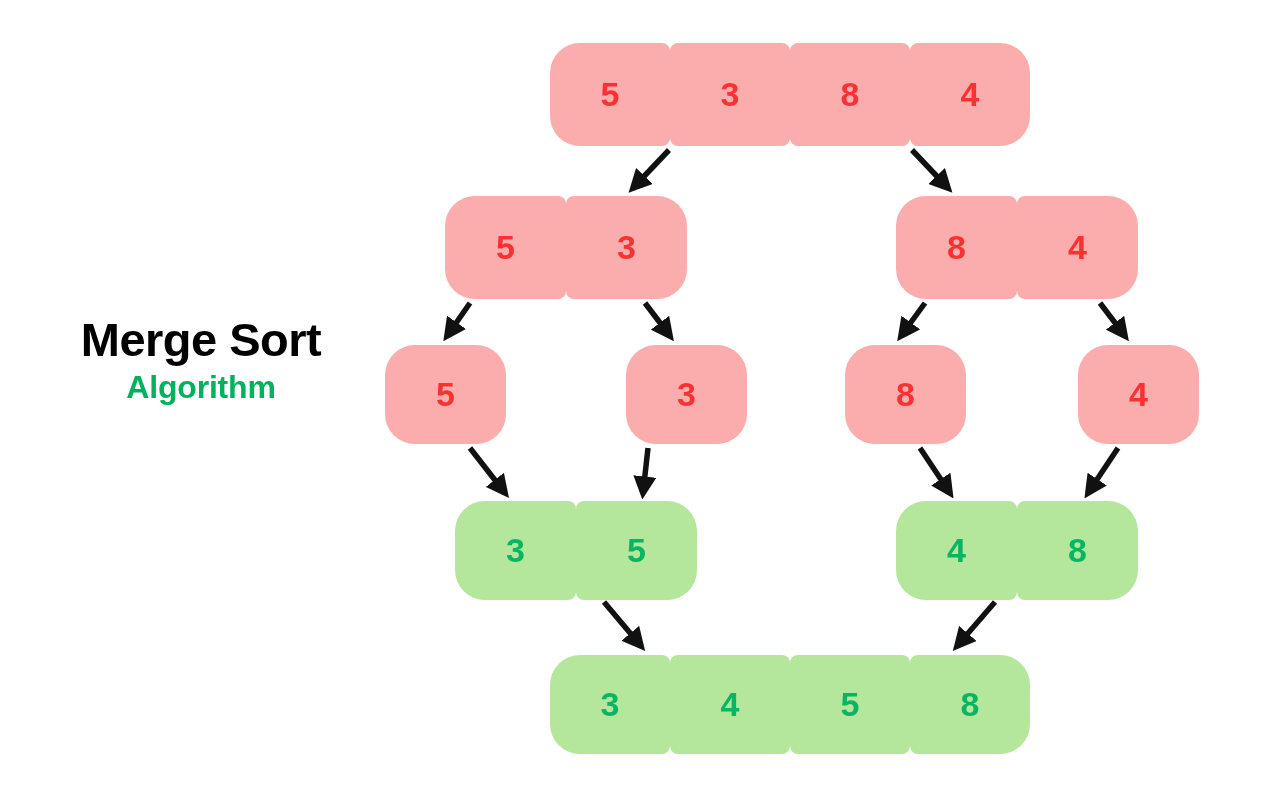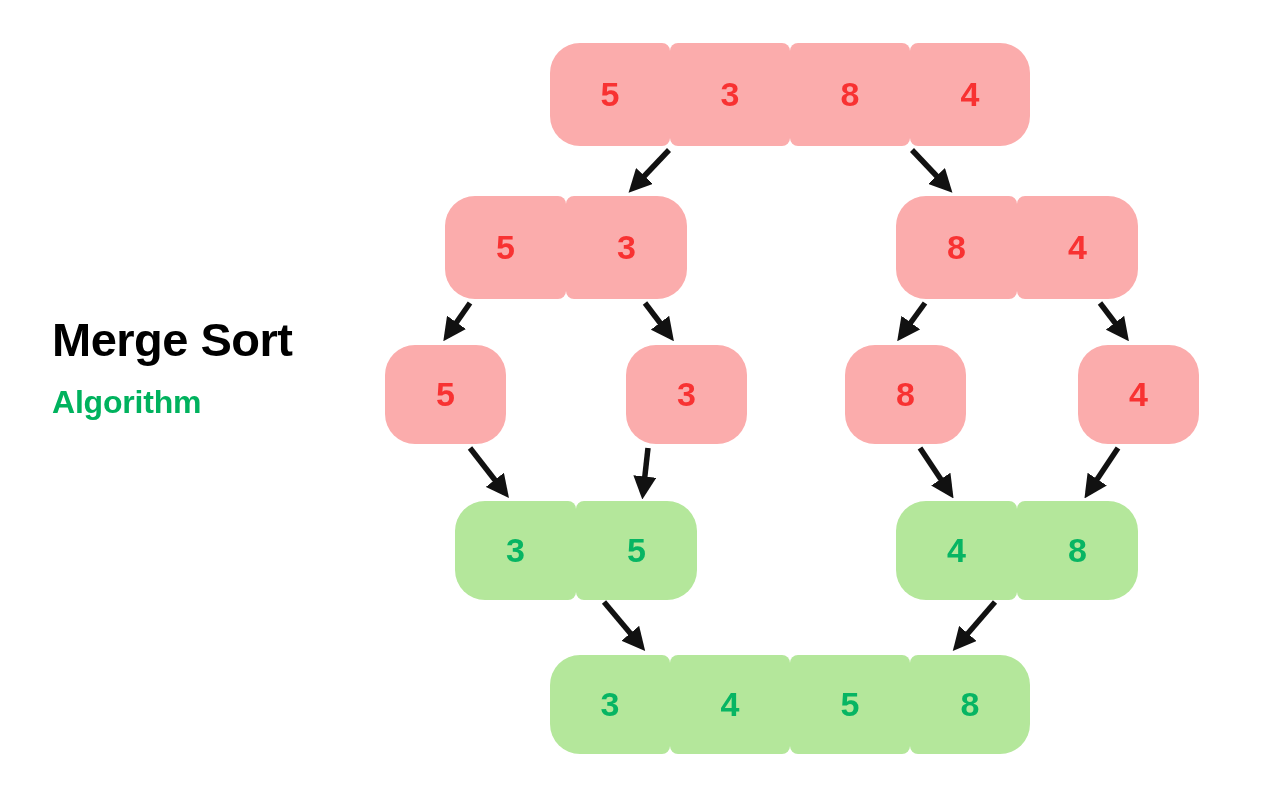--- a/index.html
+++ b/index.html
@@ -12,39 +12,40 @@
     width: 1280px;
     height: 800px;
     background: #ffffff;
     overflow: hidden;
     font-family: "Liberation Sans", sans-serif;
   }
 
   
   #title-block {
     position: absolute;
-    left: 52px;
+    left: 36px;
     top: 316px;
     width: 330px;
+    text-align: center;
   }
   #title-main {
     font-size: 47px;
     font-weight: bold;
     color: #000000;
     letter-spacing: -0.5px;
     line-height: 1.0;
     white-space: nowrap;
   }
   #title-sub {
     font-size: 32px;
     font-weight: bold;
     color: #00B25E;
     letter-spacing: -0.2px;
     line-height: 1.0;
-    margin-top: 23px;
+    margin-top: 8px;
     white-space: nowrap;
   }
 
   
   .cell {
     position: absolute;
     display: flex;
     align-items: center;
     justify-content: center;
     font-size: 34px;

